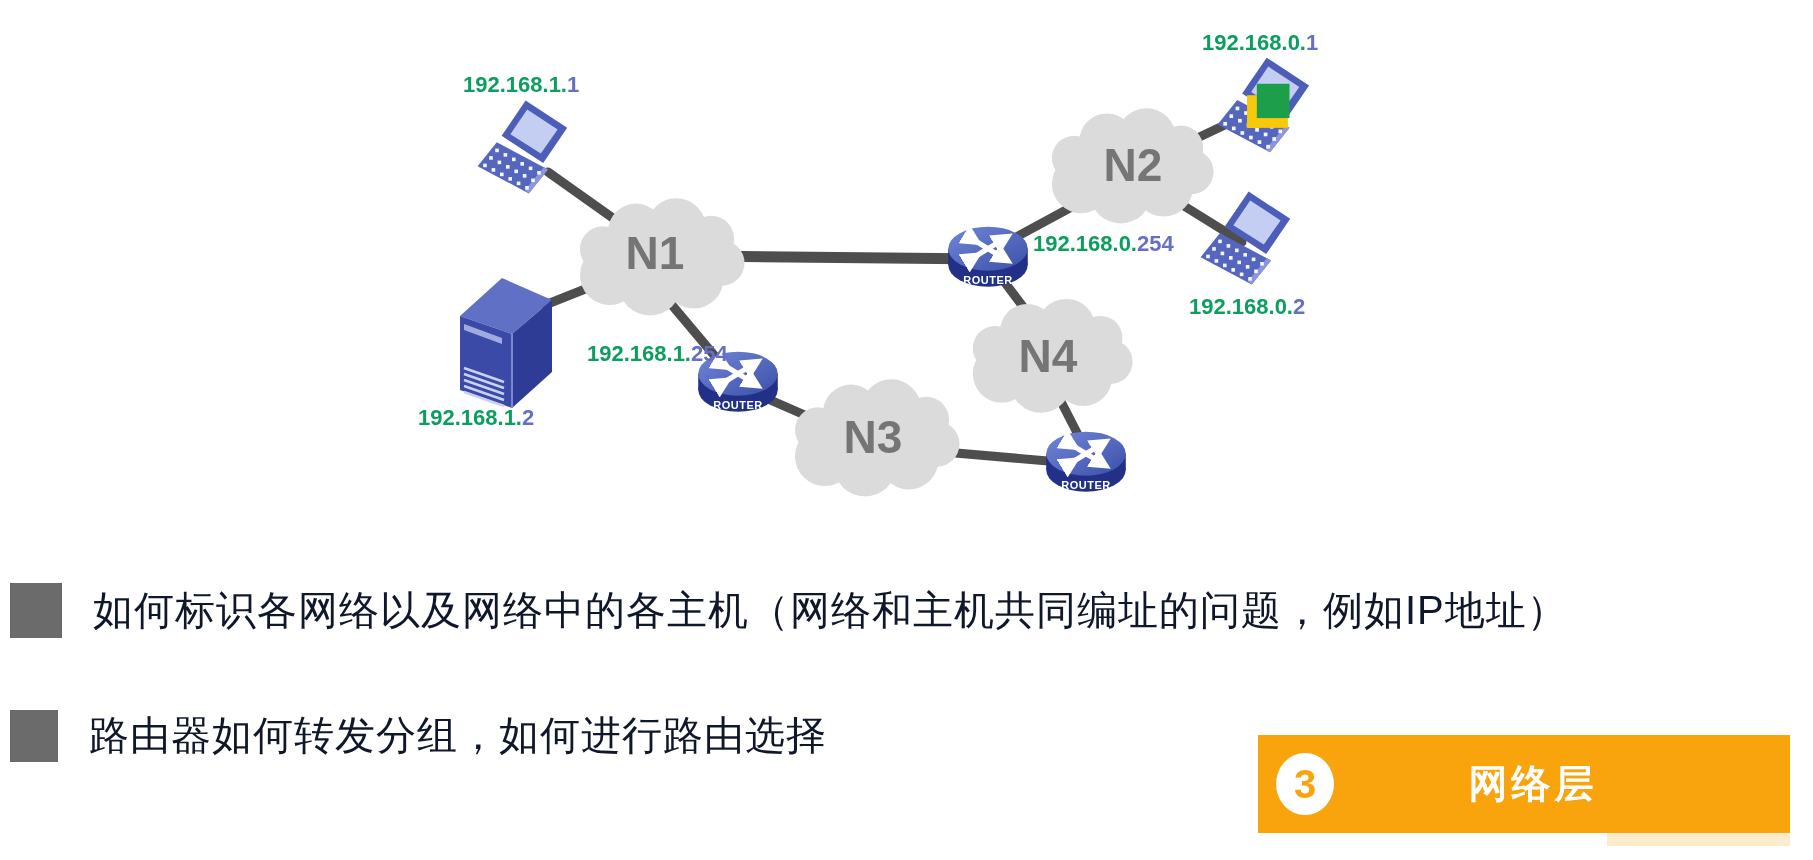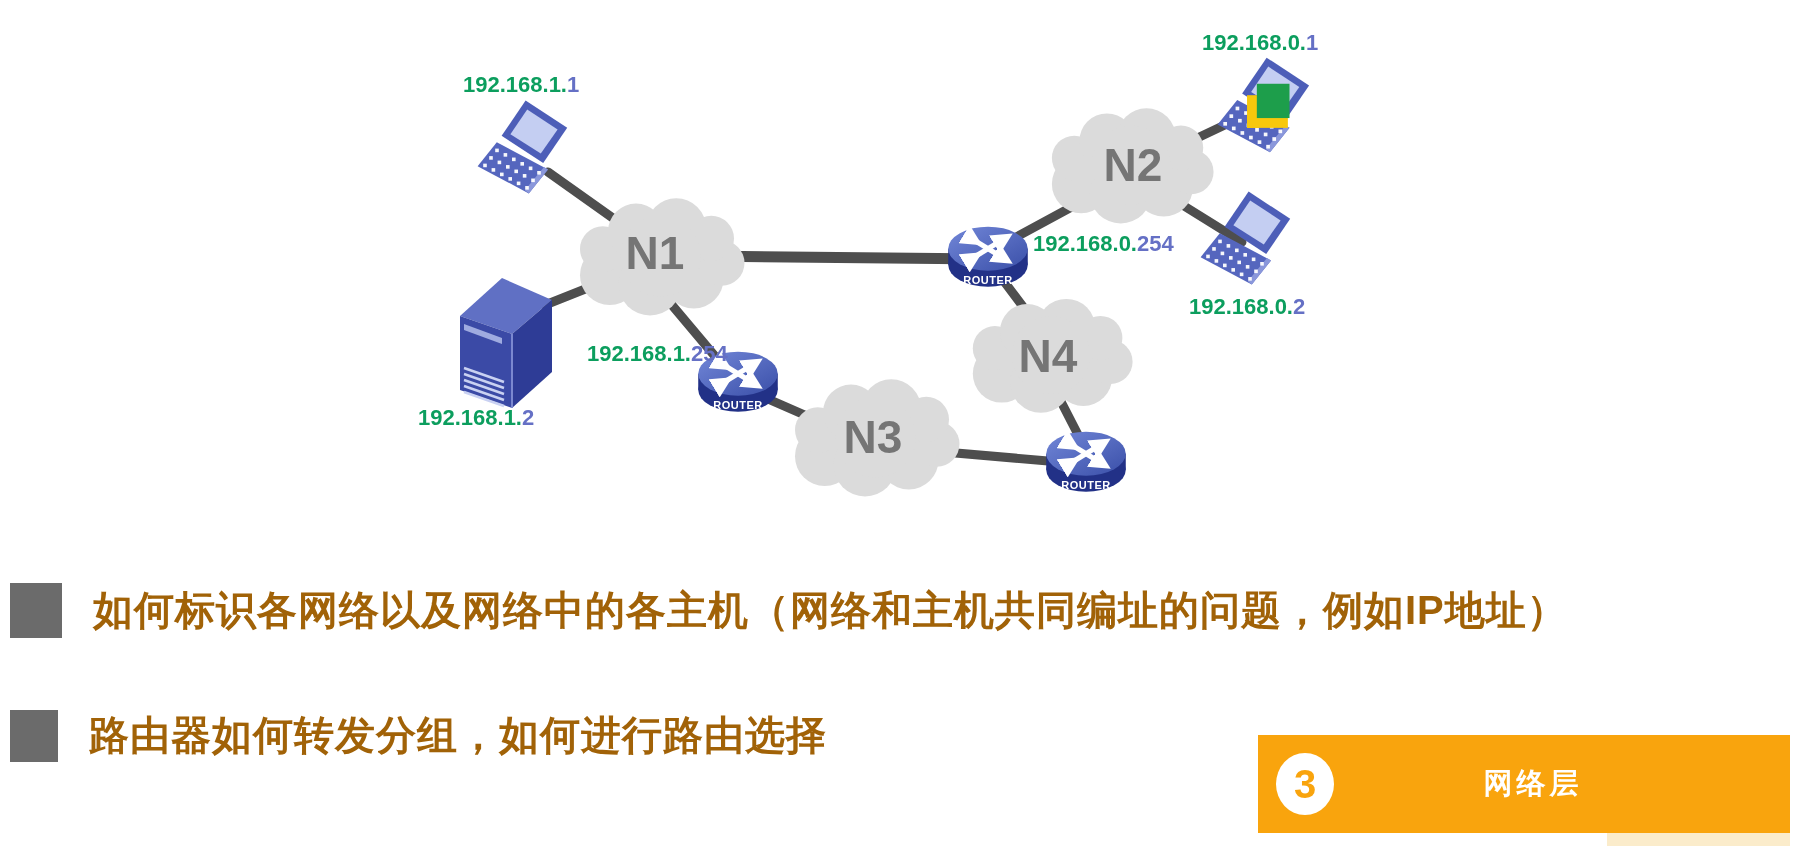--- a/index.html
+++ b/index.html
@@ -16,31 +16,31 @@
   .ip-prefix{fill:#0C9E5E;}
   .ip-suffix{fill:#6570C5;}
   .router-caption{font-size:11px;font-weight:bold;fill:#ffffff;
                   text-anchor:middle;letter-spacing:.5px;}
 
   
   .bullet-row{position:absolute;left:10px;display:flex;align-items:center;}
   .bullet-sq{display:inline-block;background:#6B6B6B;margin-right:31px;flex:0 0 auto;}
   .bullet-sq.b1{width:52px;height:55px;}
   .bullet-sq.b2{width:48px;height:52px;}
-  .bullet-text{font-size:40px;font-weight:bold;color:#a16207;
+  .bullet-text{font-size:40px;font-weight:normal;color:#0f172a;
                letter-spacing:1px;white-space:nowrap;}
 
   
   .banner{position:absolute;left:1258px;top:735px;width:532px;height:98px;
           background:#F9A40D;display:flex;align-items:center;}
   .banner-circle{width:58px;height:62px;border-radius:50%;background:#ffffff;
                  margin-left:18px;display:flex;align-items:center;justify-content:center;
                  flex:0 0 auto;}
   .banner-number{color:#F9A40D;font-size:40px;font-weight:bold;line-height:1;}
-  .banner-title{flex:1;text-align:center;color:#ffffff;font-size:29px;
+  .banner-title{flex:1;text-align:center;color:#ffffff;font-size:39px;
                 font-weight:bold;letter-spacing:4px;margin-right:58px;}
   .banner-shadow{position:absolute;left:1607px;top:833px;width:183px;height:13px;
                  background:#FBECCB;}
 </style>
 </head>
 <body>
 
 <div class="stage">
 
   <svg class="diagram" width="1813" height="560" viewBox="0 0 1813 560">

